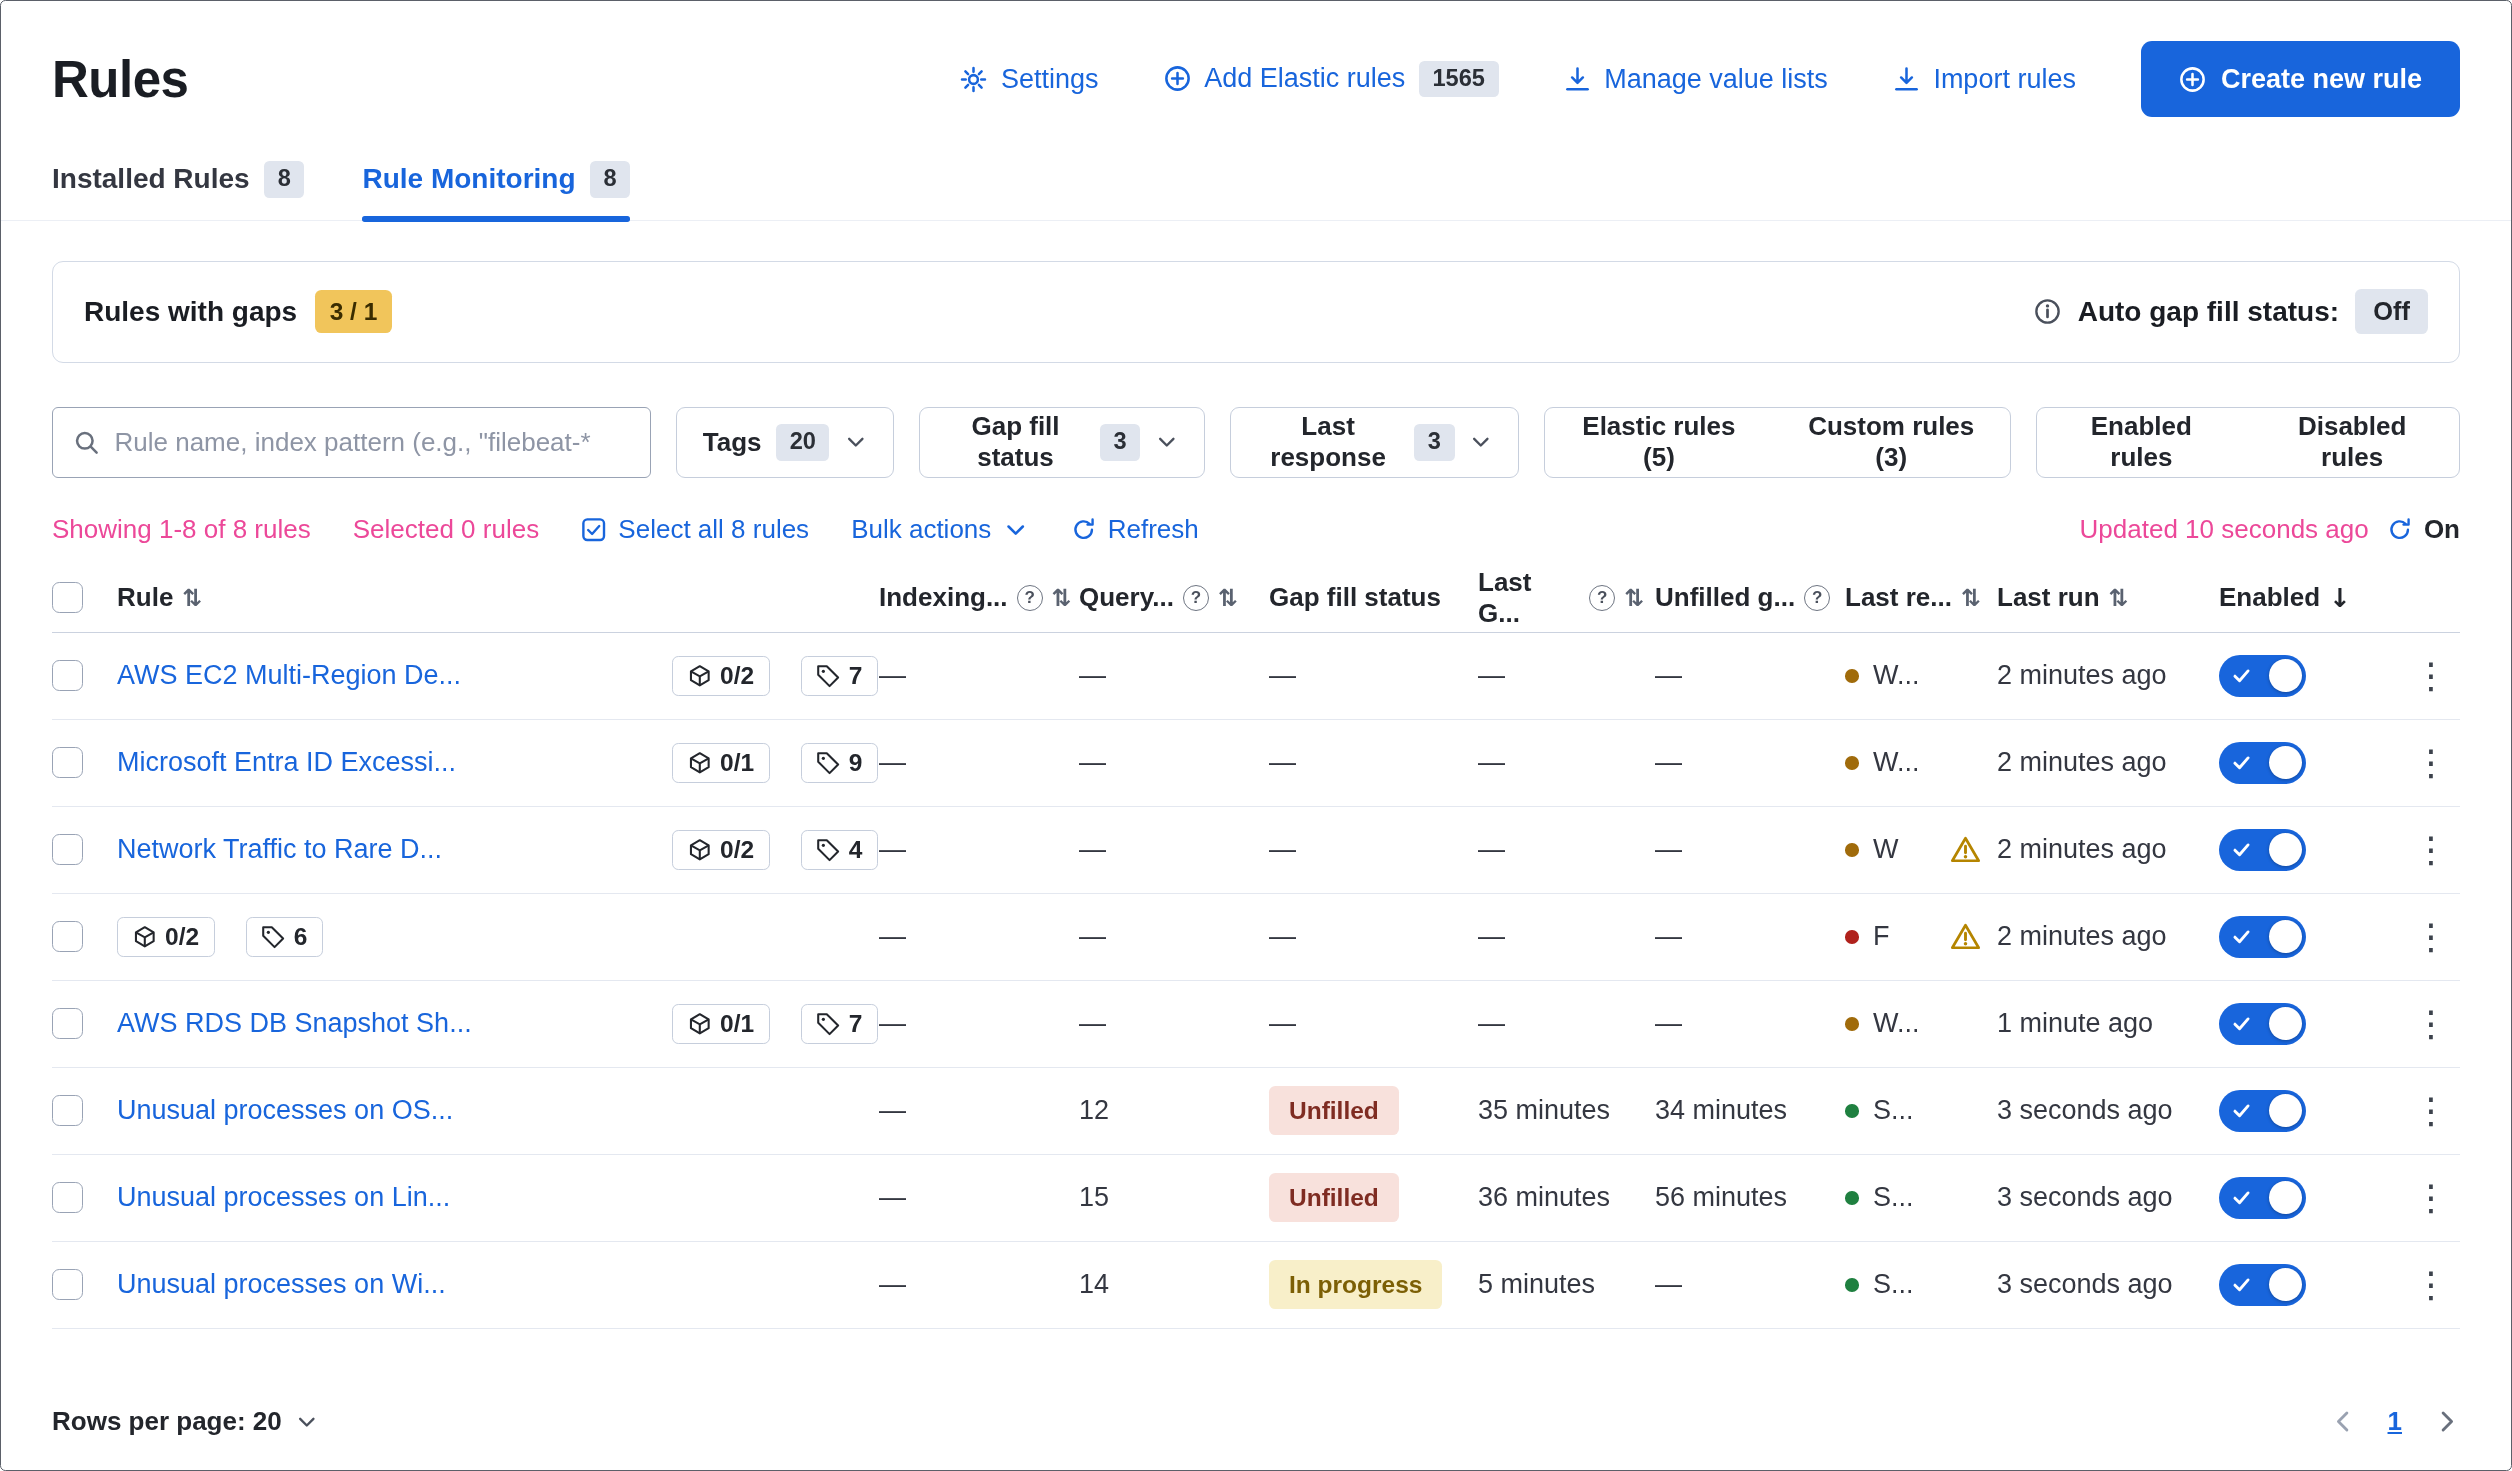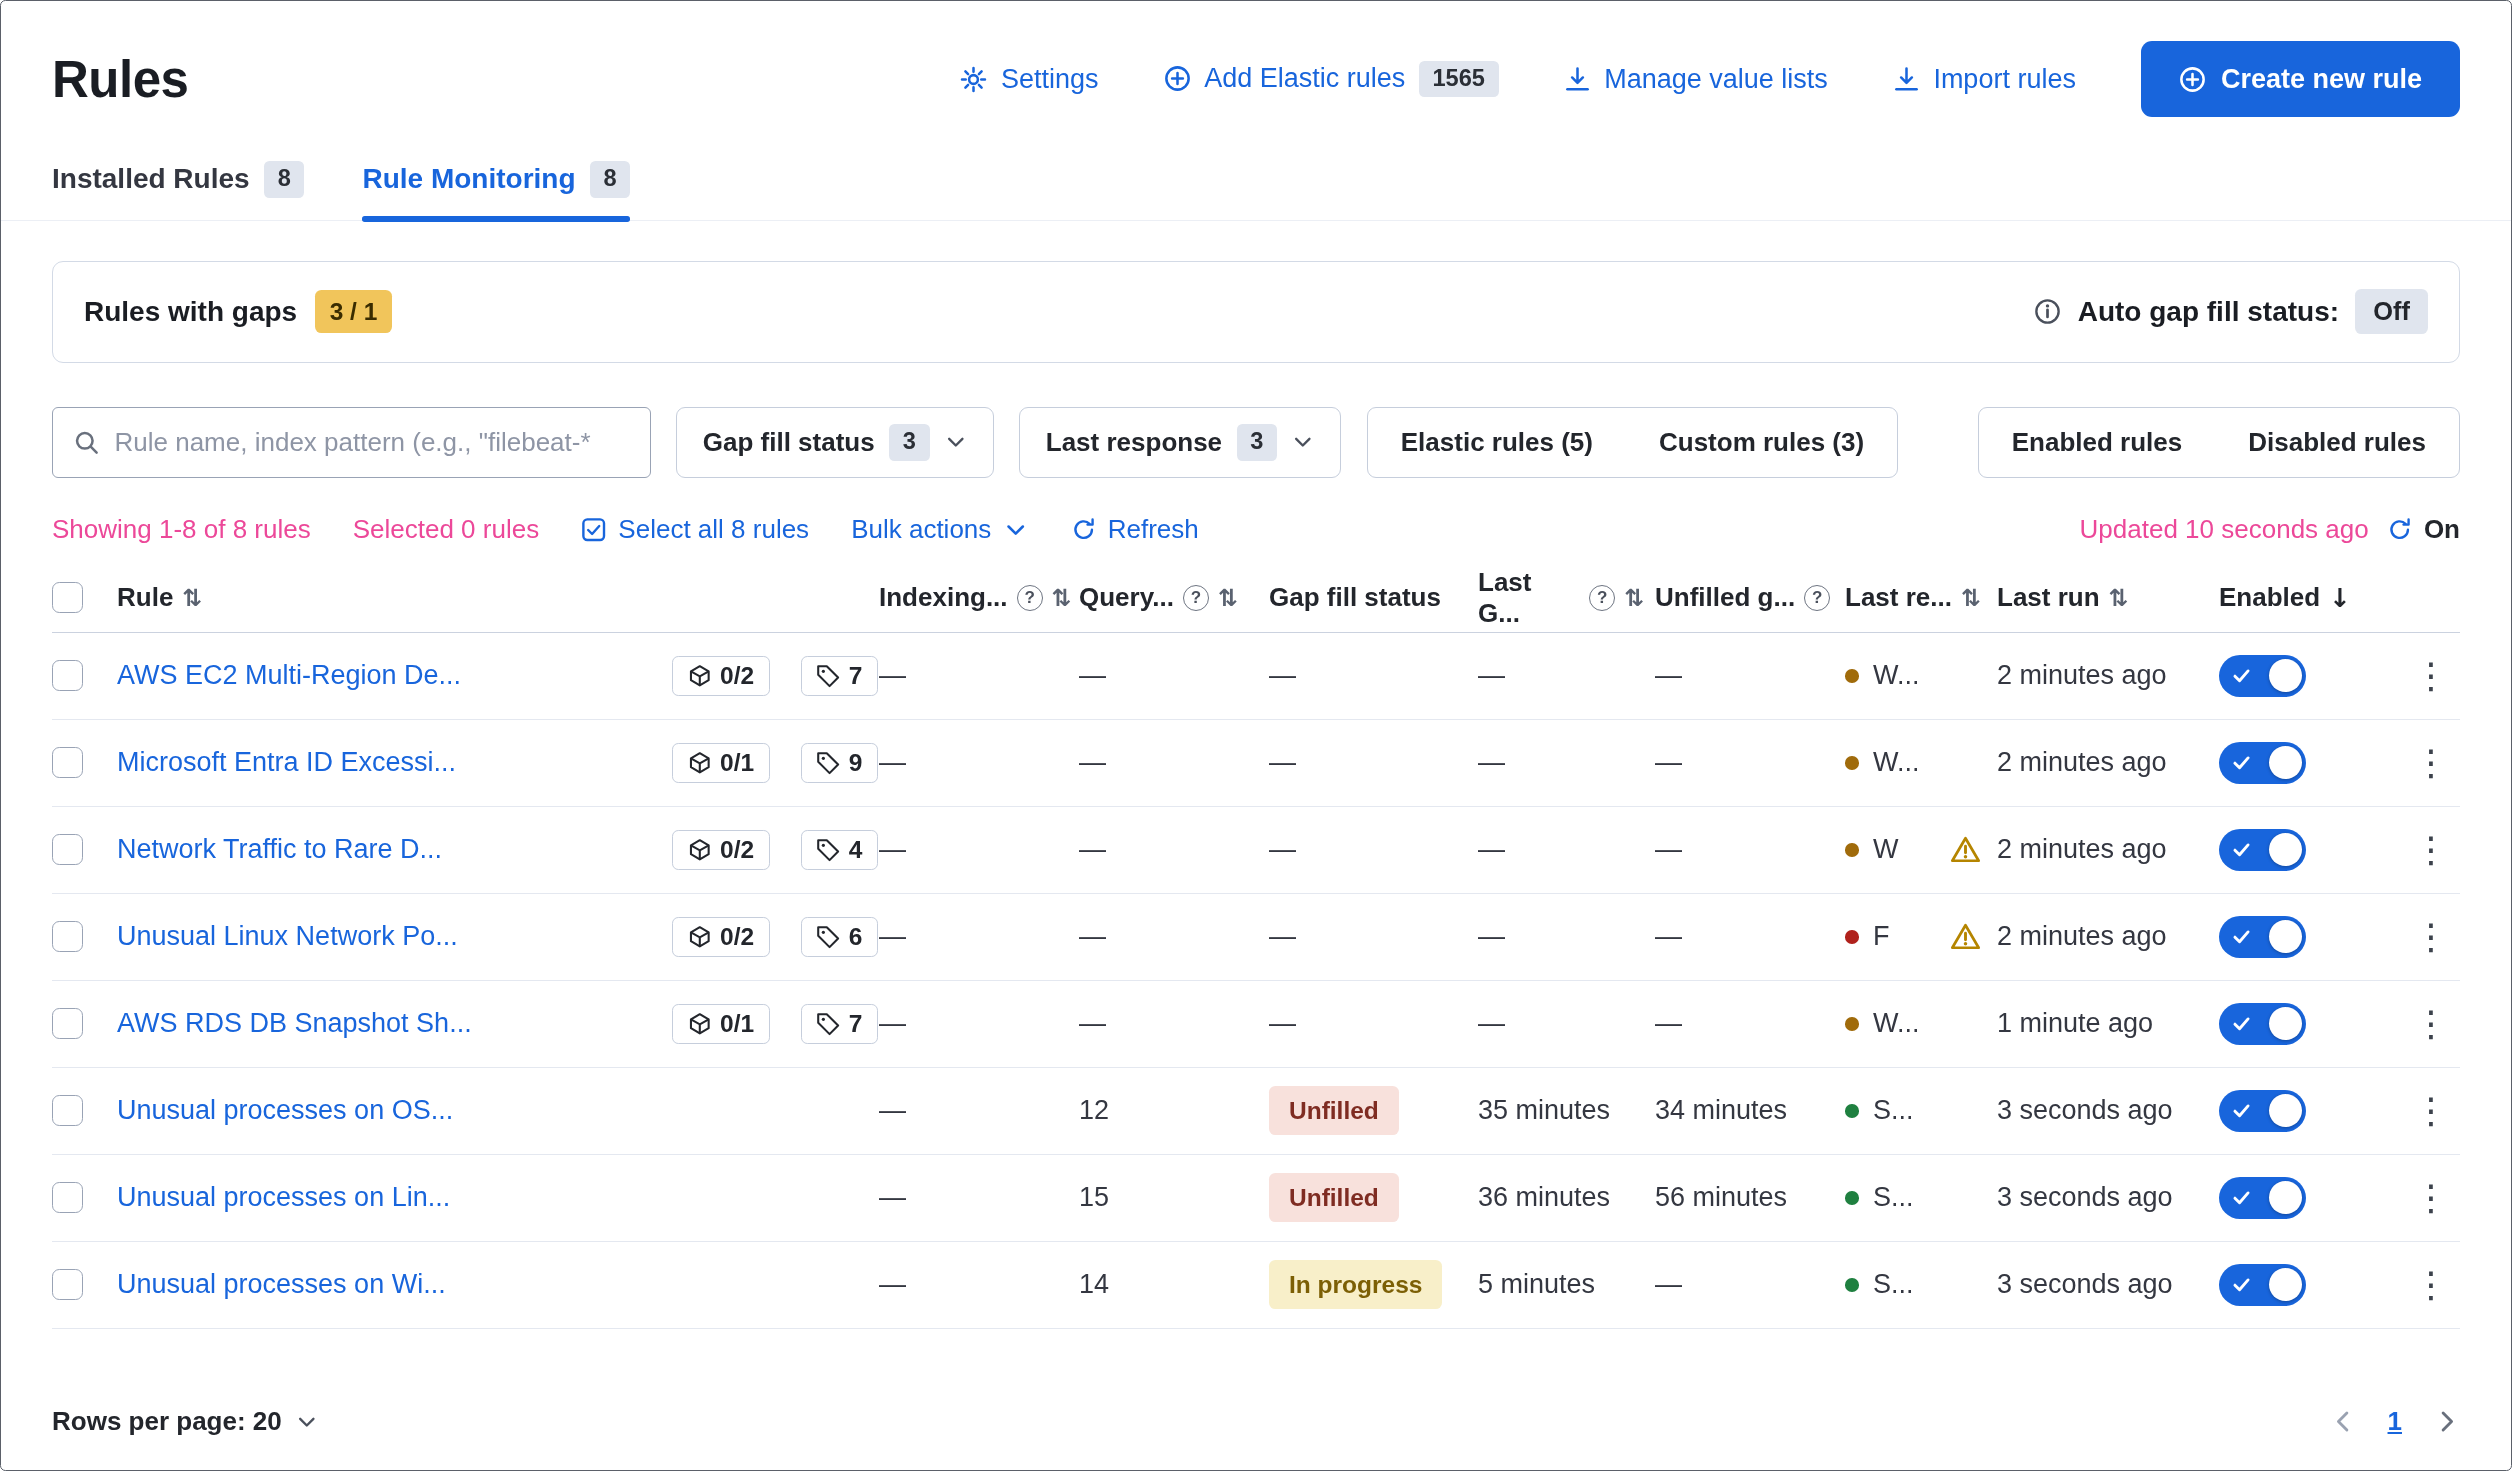--- a/index.html
+++ b/index.html
@@ -273,20 +273,29 @@
     <div class="search-box">
       <span class="icn">
           <svg viewBox="0 0 16 16">
             <circle cx="7" cy="7" r="4.6" fill="none" stroke="currentColor" stroke-width="1.5"></circle>
             <path d="M10.5 10.5 14 14" stroke="currentColor" stroke-width="1.5" stroke-linecap="round"></path>
           </svg>
         </span>
       <input type="text" placeholder="Rule name, index pattern (e.g., &quot;filebeat-*" style="">
     </div>
     <button class="filter-btn">
+      <span>Tags</span>
+      <span class="count-badge">20</span>
+      <span class="icn chev">
+          <svg viewBox="0 0 16 16">
+            <path d="M3.5 6 8 10.5 12.5 6" fill="none" stroke="currentColor" stroke-width="1.6" stroke-linecap="round" stroke-linejoin="round"></path>
+          </svg>
+        </span>
+    </button>
+    <button class="filter-btn">
       <span>Gap fill status</span>
       <span class="count-badge">3</span>
       <span class="icn chev">
           <svg viewBox="0 0 16 16">
             <path d="M3.5 6 8 10.5 12.5 6" fill="none" stroke="currentColor" stroke-width="1.6" stroke-linecap="round" stroke-linejoin="round"></path>
           </svg>
         </span>
     </button>
     <button class="filter-btn">
       <span>Last response</span>
@@ -556,21 +565,20 @@
           </div>
           <div class="cell c-actions">
             <button class="kebab">⋮</button>
           </div>
         </div>
         <div class="trow">
           <div class="cell c-check">
             <span class="checkbox"></span>
           </div>
           <div class="cell c-rule">
-            <a class="rule-link" href="#">Unusual Linux Network Po...</a>
             <span class="mini-badge">
               <span class="icn">
                 <svg viewBox="0 0 16 16">
                   <path d="M8 1.5 14 5v6L8 14.5 2 11V5z" fill="none" stroke="currentColor" stroke-width="1.4" stroke-linejoin="round"></path>
                   <path d="M2 5l6 3.4L14 5M8 8.4v6" fill="none" stroke="currentColor" stroke-width="1.4"></path>
                 </svg>
               </span>
               <span>0/2</span>
             </span>
             <span class="mini-badge">

